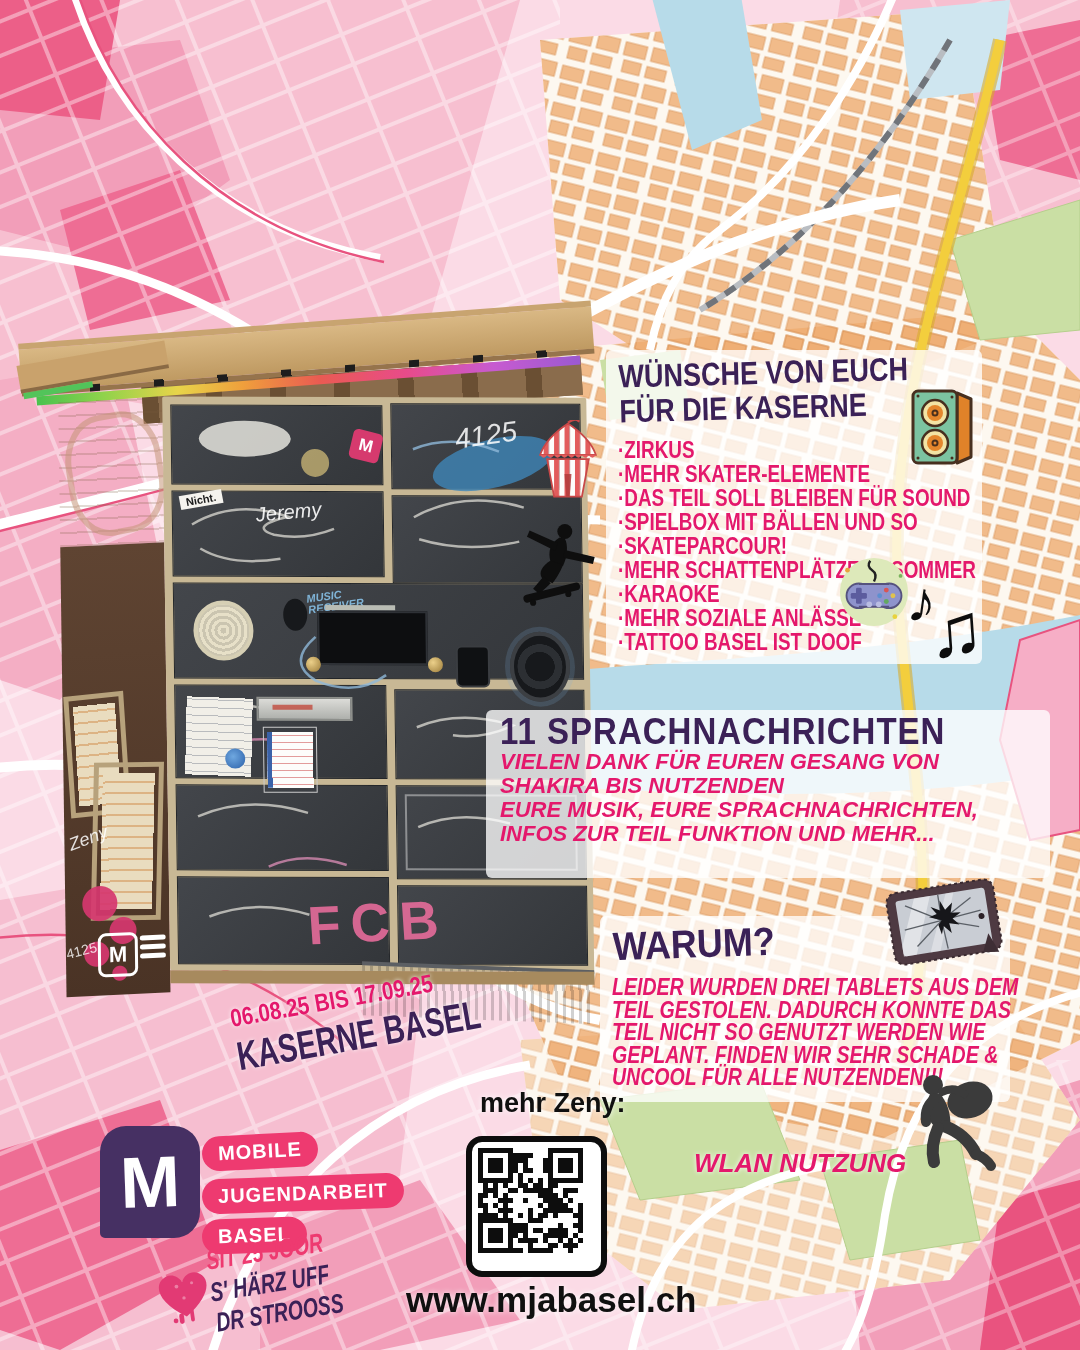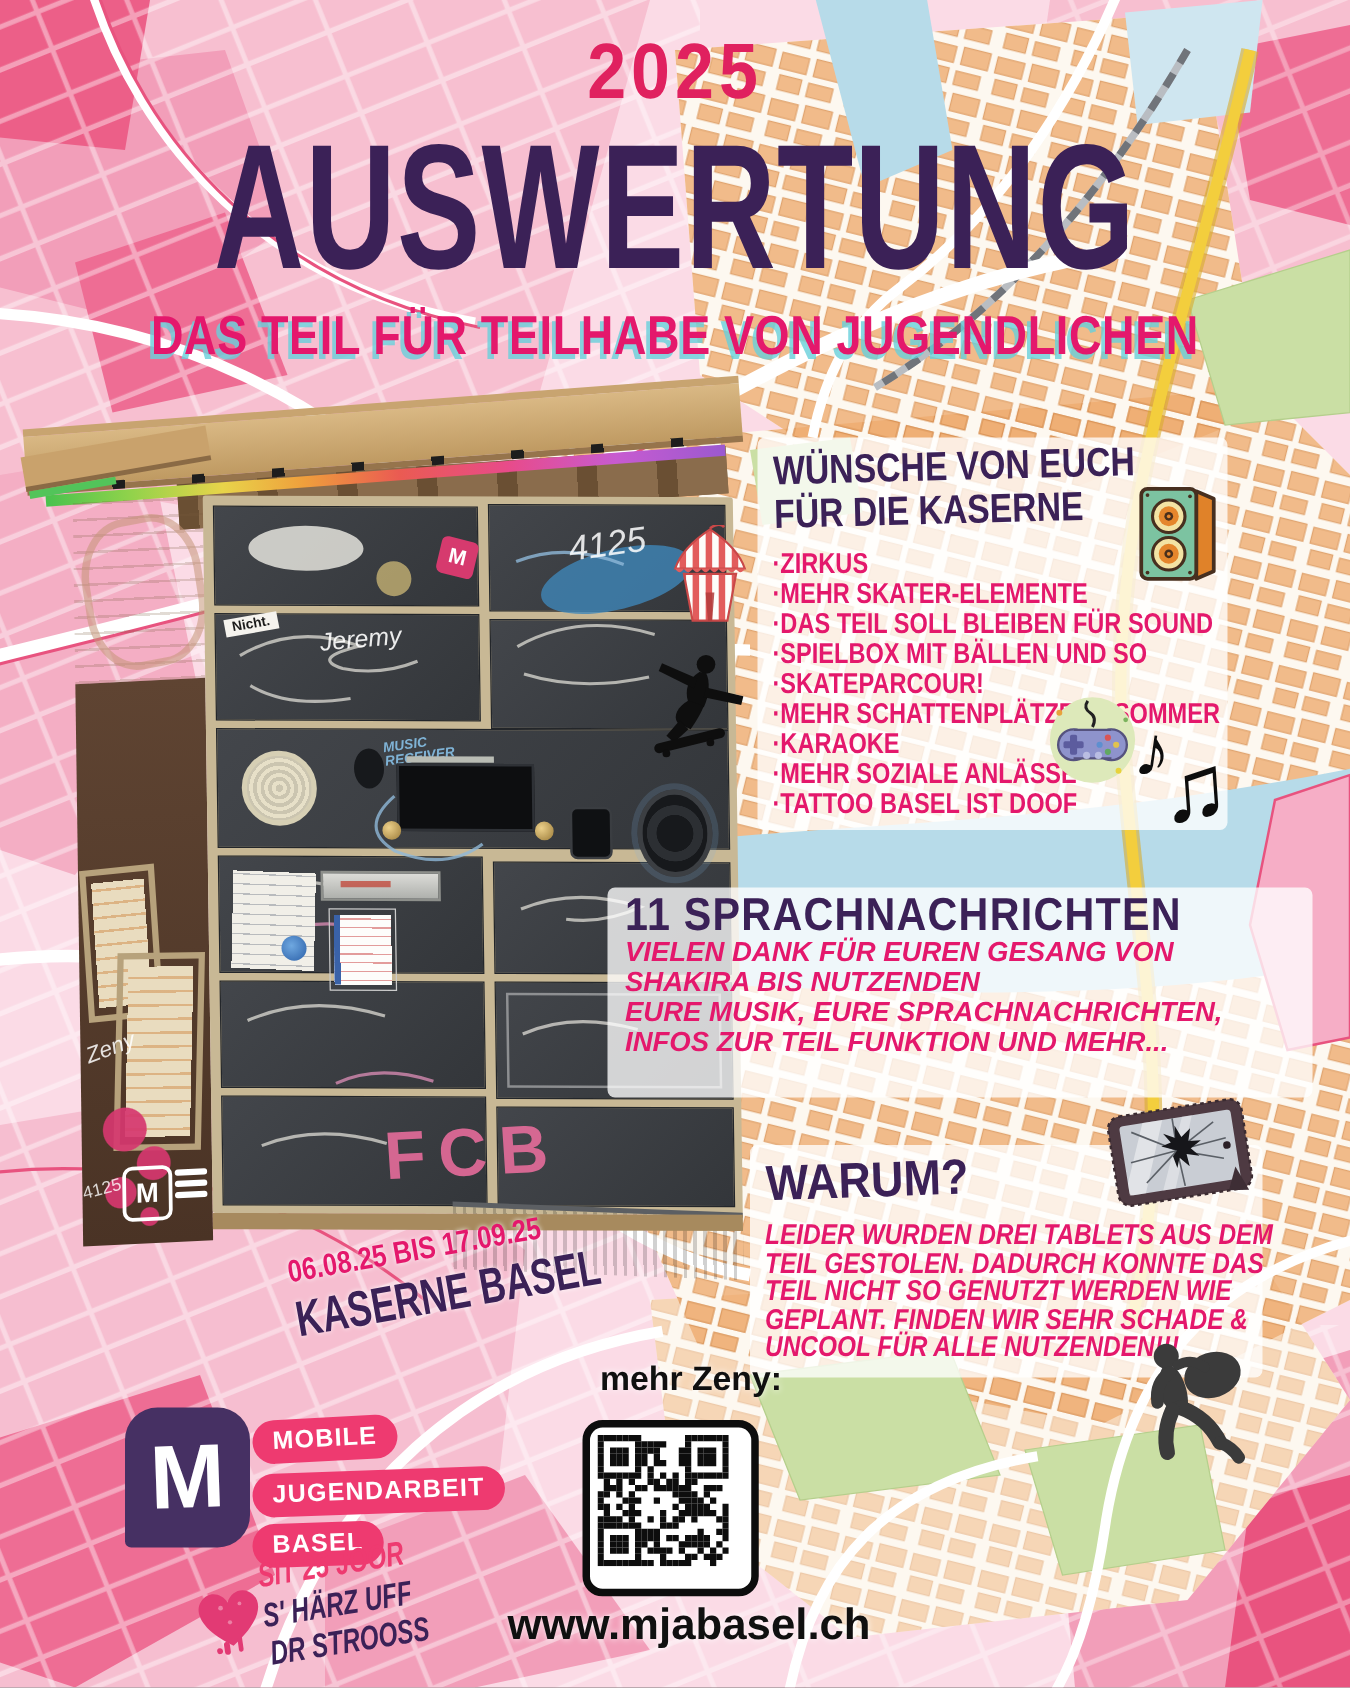--- a/index.html
+++ b/index.html
@@ -263,25 +263,20 @@
       <circle cx="300" cy="438" r="12" stroke-width="8"></circle>
     </g>
 
     <g stroke="#e8537f" stroke-width="2.5" fill="none">
       <path d="M-20,536 C180,486 360,446 520,356"></path>
       <path d="M74,-20 C114,120 224,230 384,262"></path>
       <path d="M-20,940 C120,920 240,960 340,1040"></path>
     </g>
   </svg>
 
-  <header class="title-block">
-    <div class="year">2025</div>
-    <div class="main-title">AUSWERTUNG</div>
-    <div class="subtitle">DAS TEIL FÜR TEILHABE VON JUGENDLICHEN</div>
-  </header>
 
   <div class="kiosk">
     <div class="k-roof-shadow"></div>
     <div class="k-roof"></div>
     <div class="k-led"></div>
     <div class="k-wing"></div>
 
     <div class="k-side">
       <div class="k-side-top"></div>
       <div class="k-side-main">
@@ -756,20 +751,21 @@
         <rect x="55" y="100" width="5" height="5" fill="#0d0d0d"></rect>
         <rect x="60" y="100" width="5" height="5" fill="#0d0d0d"></rect>
         <rect x="65" y="100" width="5" height="5" fill="#0d0d0d"></rect>
         <rect x="70" y="100" width="5" height="5" fill="#0d0d0d"></rect>
         <rect x="90" y="100" width="5" height="5" fill="#0d0d0d"></rect>
       </svg>
   </div>
 
   <div class="website">www.mjabasel.ch</div>
 
+  <div class="wlan-heading">WLAN NUTZUNG</div>
 
   <div class="m-badge">
     <span>M</span>
   </div>
   <div class="pill-stack">
     <div class="pill pill1">MOBILE</div>
     <div class="pill pill2">JUGENDARBEIT</div>
     <div class="pill pill3">BASEL</div>
   </div>
   <div class="tagline tag1">SIT 25 JOOR</div>

